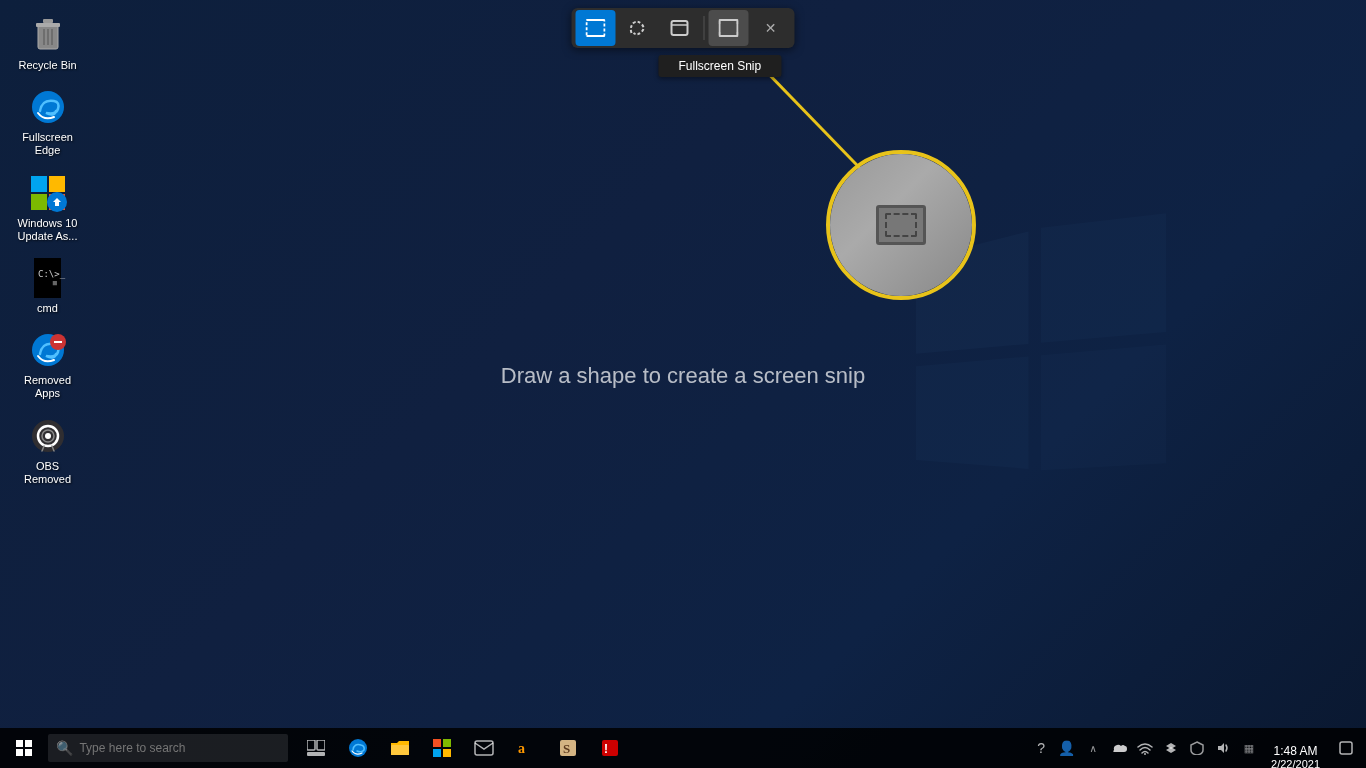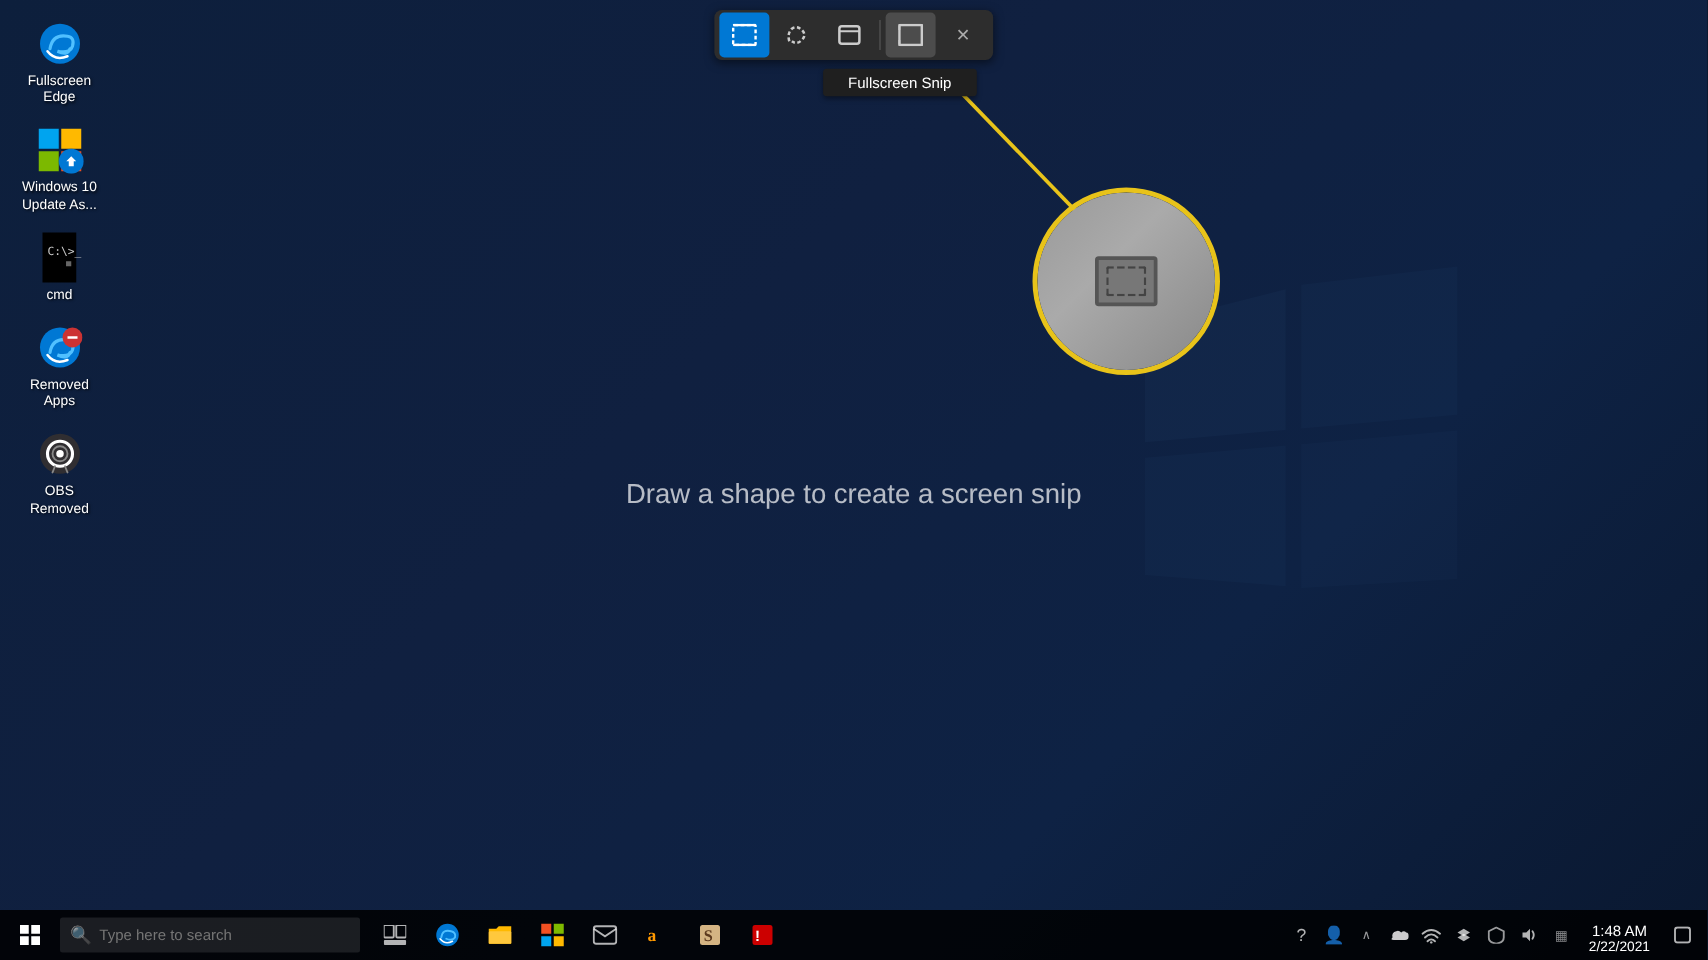--- a/index.html
+++ b/index.html
@@ -176,21 +176,21 @@
       transform: translate(-50%,-50%);
       width: 28px;
       height: 20px;
       border: 2px dashed #444;
       border-radius: 2px;
     }
 
     
     .instruction-text {
       position: absolute;
-      top: 382px;
+      top: 363px;
       left: 50%;
       transform: translateX(-50%);
       color: rgba(255,255,255,0.7);
       font-size: 22px;
       font-weight: 300;
       white-space: nowrap;
       z-index: 10;
     }
 
     
@@ -278,22 +278,22 @@
       justify-content: center;
       cursor: pointer;
       color: rgba(255,255,255,0.8);
       font-size: 13px;
     }
 
     .clock {
       display: flex;
       flex-direction: column;
       align-items: center;
-      justify-content: flex-end;
-      padding: 4px 8px;
+      justify-content: flex-start;
+      padding: 16px 8px;
       cursor: pointer;
       height: 40px;
     }
     .clock-time {
       color: white;
       font-size: 12px;
     }
     .clock-date {
       color: white;
       font-size: 11px;
@@ -339,20 +339,33 @@
       <polygon points="100,3 200,0 200,95 100,95" fill="rgba(100,170,230,0.2)" transform="skewY(-5)"></polygon>
 
       <polygon points="0,105 90,105 90,195 0,180" fill="rgba(100,170,230,0.2)" transform="skewY(-5)"></polygon>
 
       <polygon points="100,105 200,105 200,200 100,197" fill="rgba(100,170,230,0.18)" transform="skewY(-5)"></polygon>
     </svg>
   </div>
 
   <div class="desktop-icons">
 
+    <div class="desktop-icon">
+      <div class="icon-img">
+        <svg width="36" height="36" viewBox="0 0 36 36">
+          <rect x="8" y="8" width="20" height="24" rx="2" fill="#888" stroke="#aaa" stroke-width="1"></rect>
+          <rect x="6" y="6" width="24" height="4" rx="1" fill="#aaa"></rect>
+          <rect x="13" y="2" width="10" height="4" rx="1" fill="#999"></rect>
+          <line x1="14" y1="12" x2="14" y2="28" stroke="#666" stroke-width="1.5"></line>
+          <line x1="18" y1="12" x2="18" y2="28" stroke="#666" stroke-width="1.5"></line>
+          <line x1="22" y1="12" x2="22" y2="28" stroke="#666" stroke-width="1.5"></line>
+        </svg>
+      </div>
+      <span class="icon-label">Recycle Bin</span>
+    </div>
 
     <div class="desktop-icon">
       <div class="icon-img">
         <svg width="36" height="36" viewBox="0 0 36 36">
           <circle cx="18" cy="18" r="16" fill="#0078d4"></circle>
           <path d="M10 22 Q12 10 24 12 Q30 13 28 20 Q26 26 16 24 Q24 28 26 22" fill="none" stroke="#50c0ff" stroke-width="2.5" stroke-linecap="round"></path>
           <path d="M8 24 Q14 32 24 28" fill="none" stroke="white" stroke-width="2" stroke-linecap="round"></path>
         </svg>
       </div>
       <span class="icon-label">Fullscreen Edge</span>

